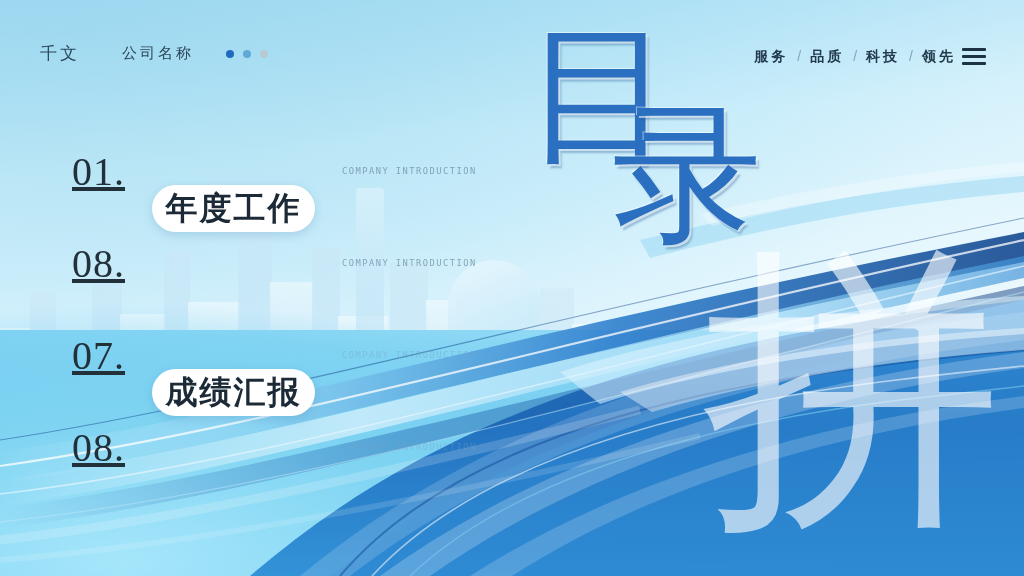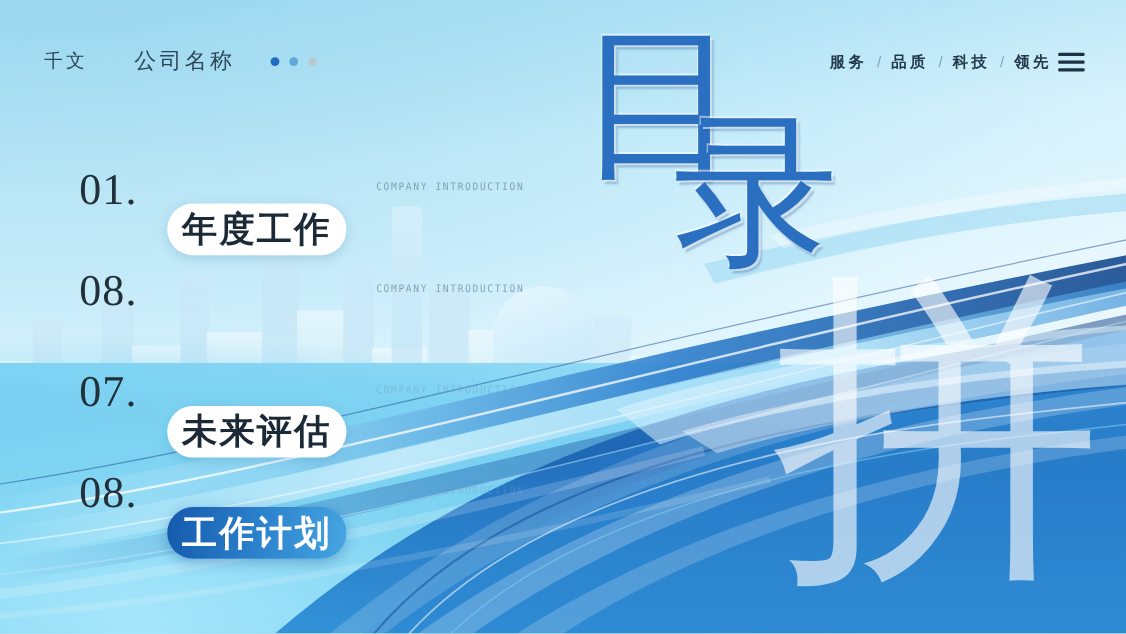--- a/index.html
+++ b/index.html
@@ -57,21 +57,21 @@
 
   
   .topbar{position:absolute;left:0;right:0;top:0;height:96px;}
   .brand{position:absolute;left:40px;top:42px;display:flex;align-items:center;gap:16px;}
   .brand-logo{
     font-family:"Liberation Serif","DejaVu Serif",serif;
     font-size:17px;color:#2c4758;letter-spacing:3px;
   }
   .brand-name{
     margin-left:26px;font-family:"Liberation Serif","DejaVu Serif",serif;
-    font-size:20px;color:#2c4758;letter-spacing:3px;
+    font-size:15px;color:#2c4758;letter-spacing:3px;
   }
   .dots{display:flex;align-items:center;gap:9px;margin-left:16px;}
   .dot{width:8px;height:8px;border-radius:50%;}
 
   .nav{position:absolute;right:38px;top:48px;display:flex;align-items:flex-start;gap:0;}
   .nav-item{
     font-size:14px;color:#223a4c;letter-spacing:3px;
     font-family:"Liberation Sans","DejaVu Sans",sans-serif;font-weight:600;
   }
   .nav-sep{color:#7fa7bd;font-size:14px;margin:0 9px;font-weight:400;}
@@ -95,21 +95,21 @@
   }
   .tchar.c1{left:6px;top:-8px;font-size:150px;line-height:1;}
   .tchar.c2{left:92px;top:72px;font-size:150px;line-height:1;}
 
   
   .agenda{position:absolute;left:0;top:140px;width:560px;}
   .row{position:relative;height:92px;}
   .num{
     position:absolute;left:72px;top:12px;
     font-family:"Liberation Serif","DejaVu Serif",serif;
-    font-size:40px;color:#22303a;letter-spacing:1px;line-height:1;
+    font-size:40px;color:#22303a;letter-spacing:1px;line-height:1;text-decoration:underline;
   }
   .pill{
     position:absolute;left:152px;top:9px;
     width:163px;height:47px;border-radius:24px;
     display:flex;align-items:center;justify-content:center;
     font-size:32px;font-weight:700;letter-spacing:2px;
     font-family:"Liberation Sans","DejaVu Sans",sans-serif;
     margin-top:36px;
   }
   .pill.light{
@@ -265,25 +265,24 @@
       <span class="caption">COMPANY INTRODUCTION</span>
     </div>
 
     <div class="row">
       <span class="num">08.</span>
       <span class="caption">COMPANY INTRODUCTION</span>
     </div>
 
     <div class="row">
       <span class="num">07.</span>
-      <span class="pill light">未来评估</span>
+      <span class="pill light">成绩汇报</span>
       <span class="caption dim">COMPANY INTRODUCTION</span>
     </div>
 
     <div class="row">
       <span class="num">08.</span>
-      <span class="pill blue">工作计划</span>
       <span class="caption dim">COMPANY INTRODUCTION</span>
     </div>
 
   </div>
 
 </div>
 
 </body></html>

